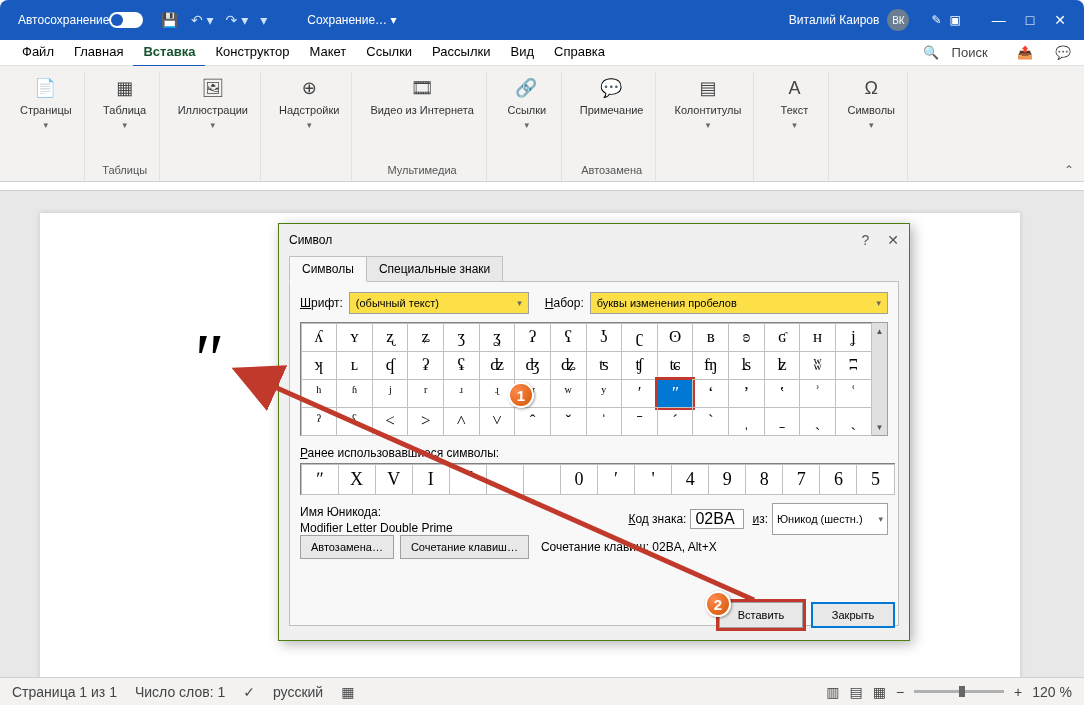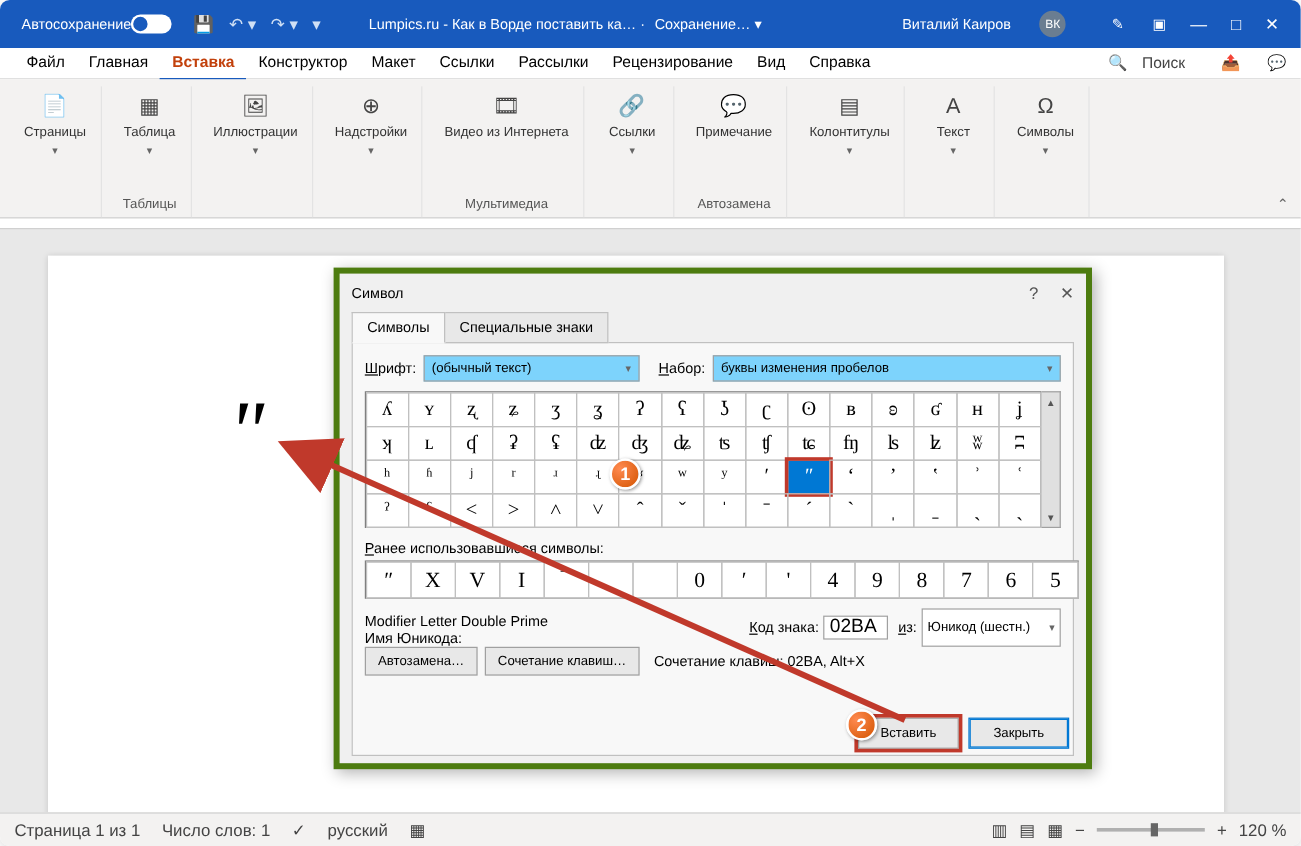--- a/index.html
+++ b/index.html
@@ -3,54 +3,54 @@
 <meta charset="utf-8">
 <style>
 * { box-sizing: border-box; margin: 0; padding: 0; font-family: 'Segoe UI', Tahoma, sans-serif; }
 body { background: #fff; width: 1084px; height: 705px; position: relative; overflow: hidden; border-radius: 8px; box-shadow: 0 2px 10px rgba(0,0,0,0.15); }
 .titlebar { height: 40px; background: #185abd; display: flex; align-items: center; color: #fff; font-size: 12px; padding: 0 8px; }
 .titlebar .auto { display: flex; align-items: center; gap: 0; margin-left: 10px; }
 .toggle { width: 34px; height: 16px; background: #fff; border-radius: 8px; position: relative; }
 .toggle::after { content: ''; position: absolute; left: 2px; top: 2px; width: 12px; height: 12px; background: #185abd; border-radius: 50%; }
 .titlebar .icons { display: flex; align-items: center; gap: 12px; margin-left: 18px; color: #d0e0f5; font-size: 14px; }
 .titlebar .doc-title { margin-left: 40px; flex: 1; display: flex; gap: 8px; }
-.titlebar .user { display: flex; align-items: center; gap: 24px; margin-right: 10px; text-align: center; }
+.titlebar .user { display: flex; align-items: center; gap: 8px; margin-right: 21px; text-align: center; }
 .avatar { width: 22px; height: 22px; background: #6a7d91; border-radius: 50%; display: flex; align-items: center; justify-content: center; font-size: 10px; }
 .window-controls { display: flex; gap: 20px; font-size: 14px; margin-left: 10px; padding-right: 10px; }
 .menubar { height: 26px; background: #fff; display: flex; align-items: center; padding: 0 12px; border-bottom: 1px solid #e0e0e0; font-size: 13px; gap: 0; }
 .menubar .tab { padding: 6px 10px; cursor: pointer; }
-.menubar .tab.active { border-bottom: 2px solid #185abd; color: #c2410c; font-weight: 600; }
+.menubar .tab.active { border-bottom: 2px solid #185abd; color: #14532d; font-weight: 600; }
 .menubar .right { margin-left: auto; display: flex; gap: 12px; align-items: center; color: #444; font-size: 13px; }
 .ribbon { height: 116px; background: #f3f2f1; display: flex; align-items: flex-start; padding: 6px 8px 0; gap: 6px; position: relative; border-bottom: 1px solid #d0d0d0; }
 .ribbon-group { display: flex; flex-direction: column; align-items: center; height: 100%; border-right: 1px solid #e3e3e3; padding: 0 6px; }
 .ribbon-group:last-child { border-right: none; }
 .ribbon-items { display: flex; gap: 4px; }
 .ribbon-item { display: flex; flex-direction: column; align-items: center; padding: 4px 6px; font-size: 11px; color: #333; min-width: 56px; text-align: center; gap: 4px; }
 .ribbon-item .ic { width: 28px; height: 24px; display: flex; align-items: center; justify-content: center; font-size: 18px; color: #444; }
 .ribbon-group-label { font-size: 11px; color: #555; margin-top: auto; padding: 3px 0 5px; }
 .collapse-ribbon { position: absolute; right: 10px; bottom: 4px; color: #666; font-size: 12px; }
 .doc-area { position: absolute; top: 190px; left: 0; right: 0; bottom: 28px; background: #e8e8e8; overflow: hidden; border-top: 1px solid #d0d0d0; }
 .page { position: absolute; left: 40px; top: 22px; width: 980px; height: 500px; background: #fff; box-shadow: 0 0 5px rgba(0,0,0,0.15); }
 .page .doc-char { position: absolute; left: 150px; top: 105px; font-size: 72px; font-family: Georgia, serif; font-style: italic; color: #000; }
 .statusbar { position: absolute; bottom: 0; left: 0; right: 0; height: 28px; background: #f3f2f1; border-top: 1px solid #d0d0d0; display: flex; align-items: center; font-size: 14px; color: #444; padding: 0 12px; gap: 18px; }
 .statusbar .right { margin-left: auto; display: flex; align-items: center; gap: 10px; }
 .slider { width: 90px; height: 3px; background: #b0b0b0; position: relative; }
 .slider::after { content: ''; position: absolute; left: 50%; top: -4px; width: 6px; height: 11px; background: #666; }
 
-.dialog { position: absolute; top: 223px; left: 278px; width: 632px; height: 418px; background: #f0f0f0; border: 5px solid #4d7c0f; box-shadow: 3px 3px 12px rgba(0,0,0,0.3); }
+.dialog { position: absolute; top: 223px; left: 278px; width: 632px; height: 418px; background: #f0f0f0; border: 1px solid #4d7c0f; box-shadow: 3px 3px 12px rgba(0,0,0,0.3); }
 .dialog-title { height: 32px; display: flex; align-items: center; padding: 0 10px; font-size: 12px; justify-content: space-between; }
 .dialog-title .controls { display: flex; gap: 18px; font-size: 14px; color: #555; }
 .tabs { display: flex; padding: 0 10px; font-size: 12px; }
 .tabs .t { padding: 5px 12px; border: 1px solid #c0c0c0; background: #e8e8e8; margin-right: -1px; }
 .tabs .t.active { background: #f8f8f8; border-bottom: 1px solid #f8f8f8; position: relative; z-index: 1; }
 .panel { margin: 0 10px; border: 1px solid #c0c0c0; background: #f8f8f8; padding: 10px; margin-top: -1px; height: 345px; }
 .row { display: flex; align-items: center; gap: 6px; font-size: 12px; margin-bottom: 8px; }
 .row label { white-space: nowrap; }
 .row label u { text-decoration: underline; }
-.select { flex: 1; height: 22px; border: 1px solid #a0a0a0; background: #7dd3fc; display: flex; align-items: center; padding: 0 6px; font-size: 11px; justify-content: space-between; }
+.select { flex: 1; height: 22px; border: 1px solid #a0a0a0; background: #fde047; display: flex; align-items: center; padding: 0 6px; font-size: 11px; justify-content: space-between; }
 .select .arrow { font-size: 9px; color: #666; }
 .symbol-grid-wrap { display: flex; }
 .symbol-grid { display: grid; grid-template-columns: repeat(16, 1fr); border: 1px solid #808080; background: #fff; width: 577px; }
 .symbol-cell { height: 29px; border: 1px solid #c0c0c0; display: flex; align-items: center; justify-content: center; font-size: 17px; font-family: Georgia, 'Times New Roman', serif; margin: -0.5px; }
 .symbol-cell.selected { background: #0078d4; color: #fff; outline: 3px solid #c0392b; outline-offset: -1px; }
 .grid-scroll { width: 16px; background: #e0e0e0; border: 1px solid #a0a0a0; border-left: none; display: flex; flex-direction: column; }
 .grid-scroll .btn { height: 16px; display: flex; align-items: center; justify-content: center; font-size: 8px; color: #555; }
 .grid-scroll .track { flex: 1; }
 .recent-label { font-size: 12px; margin: 10px 0 3px; }
 .recent-grid { display: grid; grid-template-columns: repeat(16, 1fr); border: 1px solid #808080; background: #fff; width: 595px; }
@@ -77,21 +77,20 @@
     <span>Автосохранение</span>
     <div class="toggle"></div>
   </div>
   <div class="icons">
     <span>💾</span>
     <span>↶ ▾</span>
     <span>↷ ▾</span>
     <span>▾</span>
   </div>
   <div class="doc-title">
-    <span>Lumpics.ru - Как в Ворде поставить ка… ·</span>
     <span>Сохранение… ▾</span>
   </div>
   <div class="user">
     <span>Виталий Каиров</span>
     <div class="avatar">ВК</div>
     <span style="margin-left:14px">✎</span>
     <span>▣</span>
   </div>
   <div class="window-controls">
     <span>—</span>
@@ -102,21 +101,20 @@
 
 <div class="menubar">
   <div id="menu-tabs" style="display:flex">
       <div class="tab">Файл</div>
       <div class="tab">Главная</div>
       <div class="tab active">Вставка</div>
       <div class="tab">Конструктор</div>
       <div class="tab">Макет</div>
       <div class="tab">Ссылки</div>
       <div class="tab">Рассылки</div>
-      <div class="tab">Рецензирование</div>
       <div class="tab">Вид</div>
       <div class="tab">Справка</div>
     </div>
   <div class="right">
     <span>🔍</span>
     <span>Поиск</span>
     <span style="margin-left:18px">📤</span>
     <span style="margin-left:10px">💬</span>
   </div>
 </div>
@@ -358,22 +356,22 @@
         <div class="recent-cell">'</div>
         <div class="recent-cell">4</div>
         <div class="recent-cell">9</div>
         <div class="recent-cell">8</div>
         <div class="recent-cell">7</div>
         <div class="recent-cell">6</div>
         <div class="recent-cell">5</div>
       </div>
     <div class="info-row">
       <div class="info-left">
+        <div>Имя Юникода:</div>
         <div style="margin-top:2px">Modifier Letter Double Prime</div>
-        <div>Имя Юникода:</div>
       </div>
       <div style="display:flex;align-items:center;gap:4px">
         <span><u>К</u>од знака:</span>
         <div class="code-input">
             <span>02BA</span>
           </div>
         <span style="margin-left:4px"><u>и</u>з:</span>
         <div class="from-select">
           <span>Юникод (шестн.)</span>
             <span class="arrow" style="font-size:9px;color:#666">▾</span>

